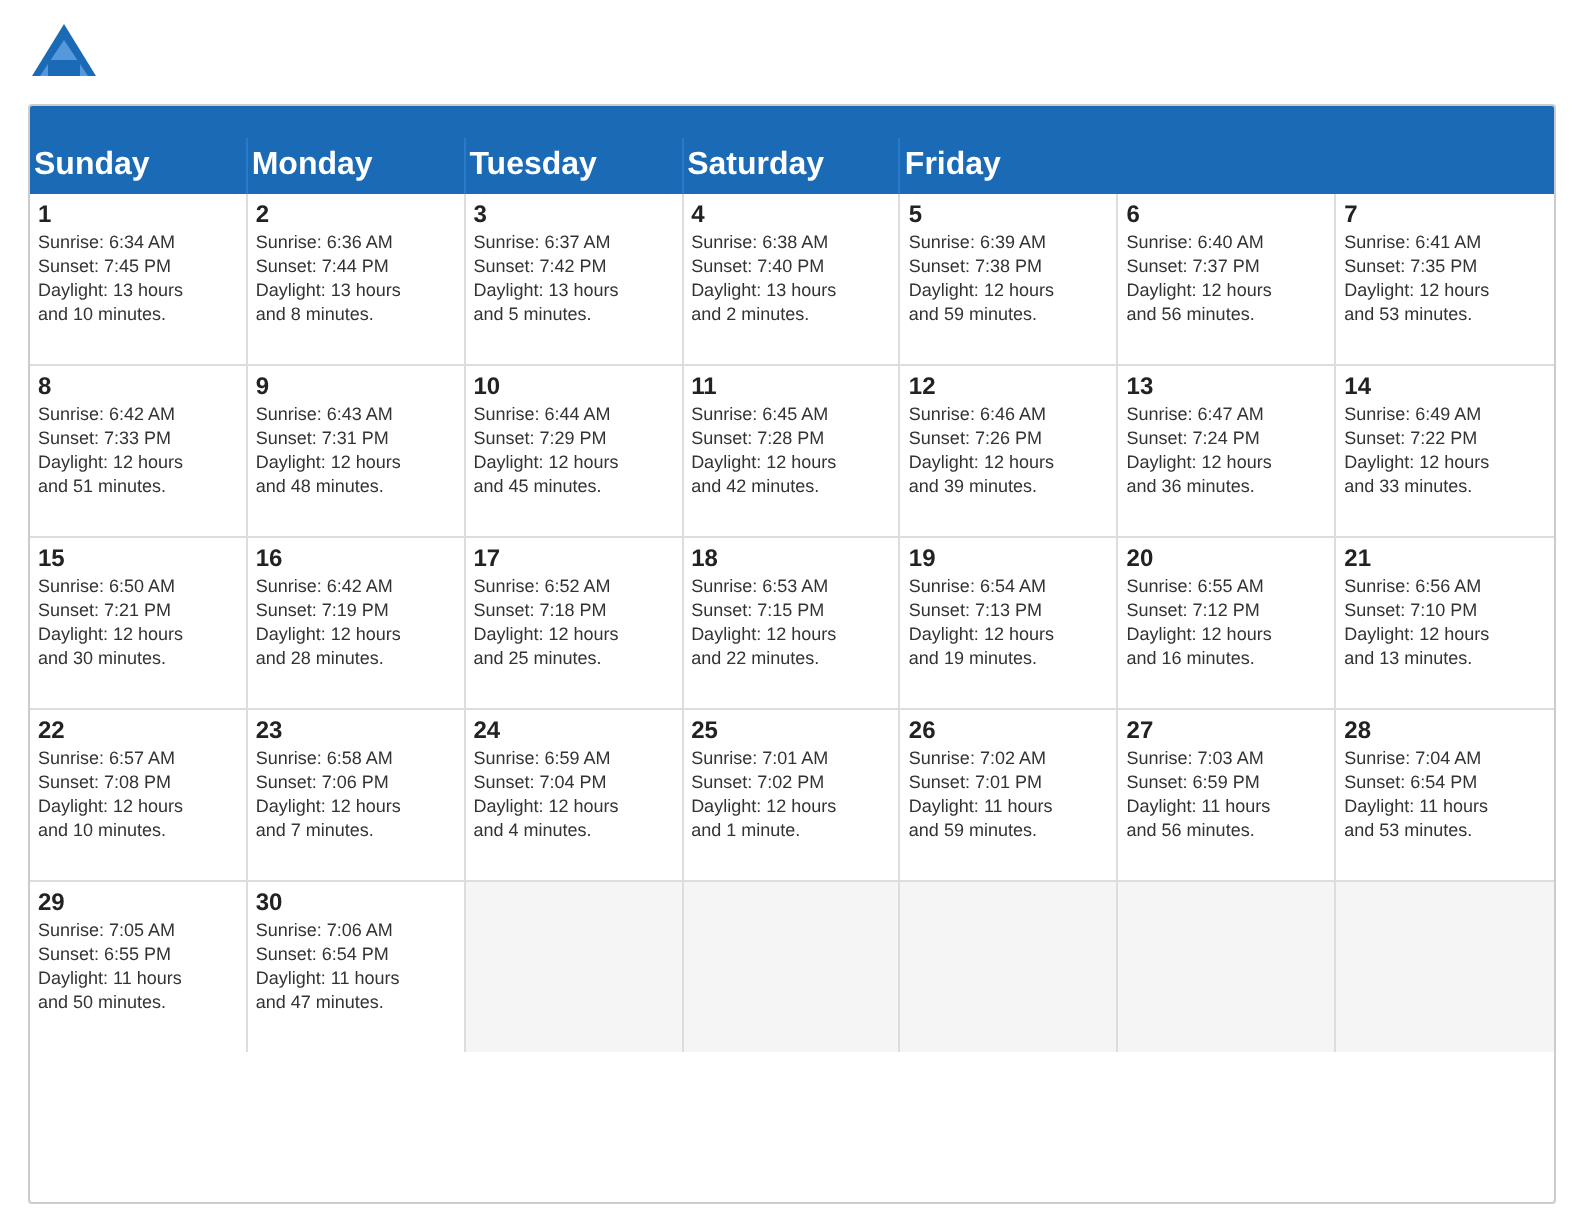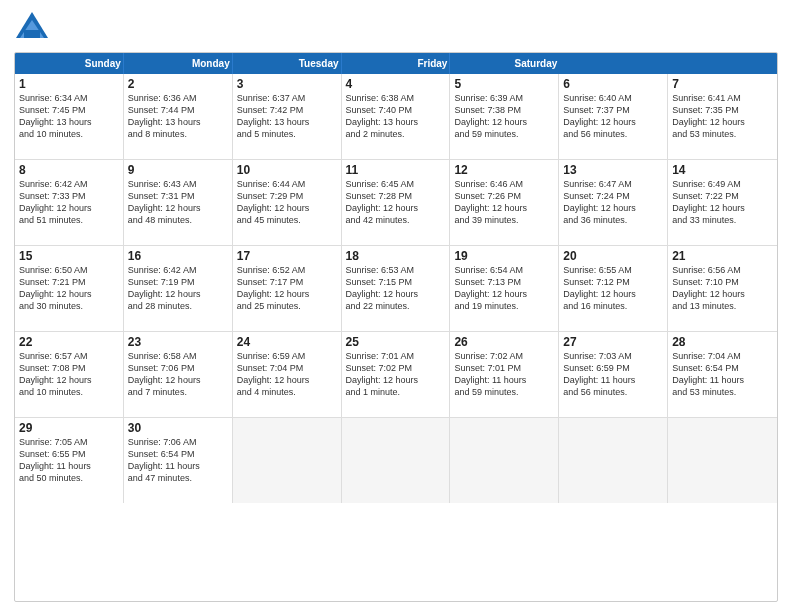--- a/index.html
+++ b/index.html
@@ -67,25 +67,26 @@
       border-radius: 2px;
       overflow: hidden;
     }
     .cal-header-row {
       display: grid;
       grid-template-columns: repeat(7, 1fr);
       background: #1a6ab5;
     }
     .cal-header-cell {
       color: #fff;
-      text-align: right;
-      font-size: 10px;
+      text-align: left;
+      font-size: 16px;
       font-weight: bold;
       padding: 5px 2px;
       border-right: 1px solid #2a7acc;
+      margin-top: 16px;
     }
     .cal-header-cell:last-child { border-right: none; }
     .cal-body {
       display: flex;
       flex-direction: column;
     }
     .cal-row {
       display: grid;
       grid-template-columns: repeat(7, 1fr);
       border-top: 1px solid #ddd;
@@ -137,22 +138,22 @@
       <h1></h1>
       <h2></h2>
     </div>
   </div>
 
   <div class="calendar">
     <div class="cal-header-row" id="cal-header">
         <div class="cal-header-cell">Sunday</div>
         <div class="cal-header-cell">Monday</div>
         <div class="cal-header-cell">Tuesday</div>
+        <div class="cal-header-cell">Saturday</div>
         <div class="cal-header-cell">Friday</div>
-        <div class="cal-header-cell">Saturday</div>
       </div>
     <div class="cal-body" id="cal-body">
         <div class="cal-row">
           <div class="cal-cell">
             <span class="day-num">1</span>
             <div class="cell-text">
               <div>Sunrise: 6:34 AM</div>
               <div>Sunset: 7:45 PM</div>
               <div>Daylight: 13 hours</div>
               <div>and 10 minutes.</div>
@@ -294,21 +295,21 @@
               <div>Sunrise: 6:42 AM</div>
               <div>Sunset: 7:19 PM</div>
               <div>Daylight: 12 hours</div>
               <div>and 28 minutes.</div>
             </div>
           </div>
           <div class="cal-cell">
             <span class="day-num">17</span>
             <div class="cell-text">
               <div>Sunrise: 6:52 AM</div>
-              <div>Sunset: 7:17 PM</div>
+              <div>Sunset: 7:18 PM</div>
               <div>Daylight: 12 hours</div>
               <div>and 25 minutes.</div>
             </div>
           </div>
           <div class="cal-cell">
             <span class="day-num">18</span>
             <div class="cell-text">
               <div>Sunrise: 6:53 AM</div>
               <div>Sunset: 7:15 PM</div>
               <div>Daylight: 12 hours</div>

